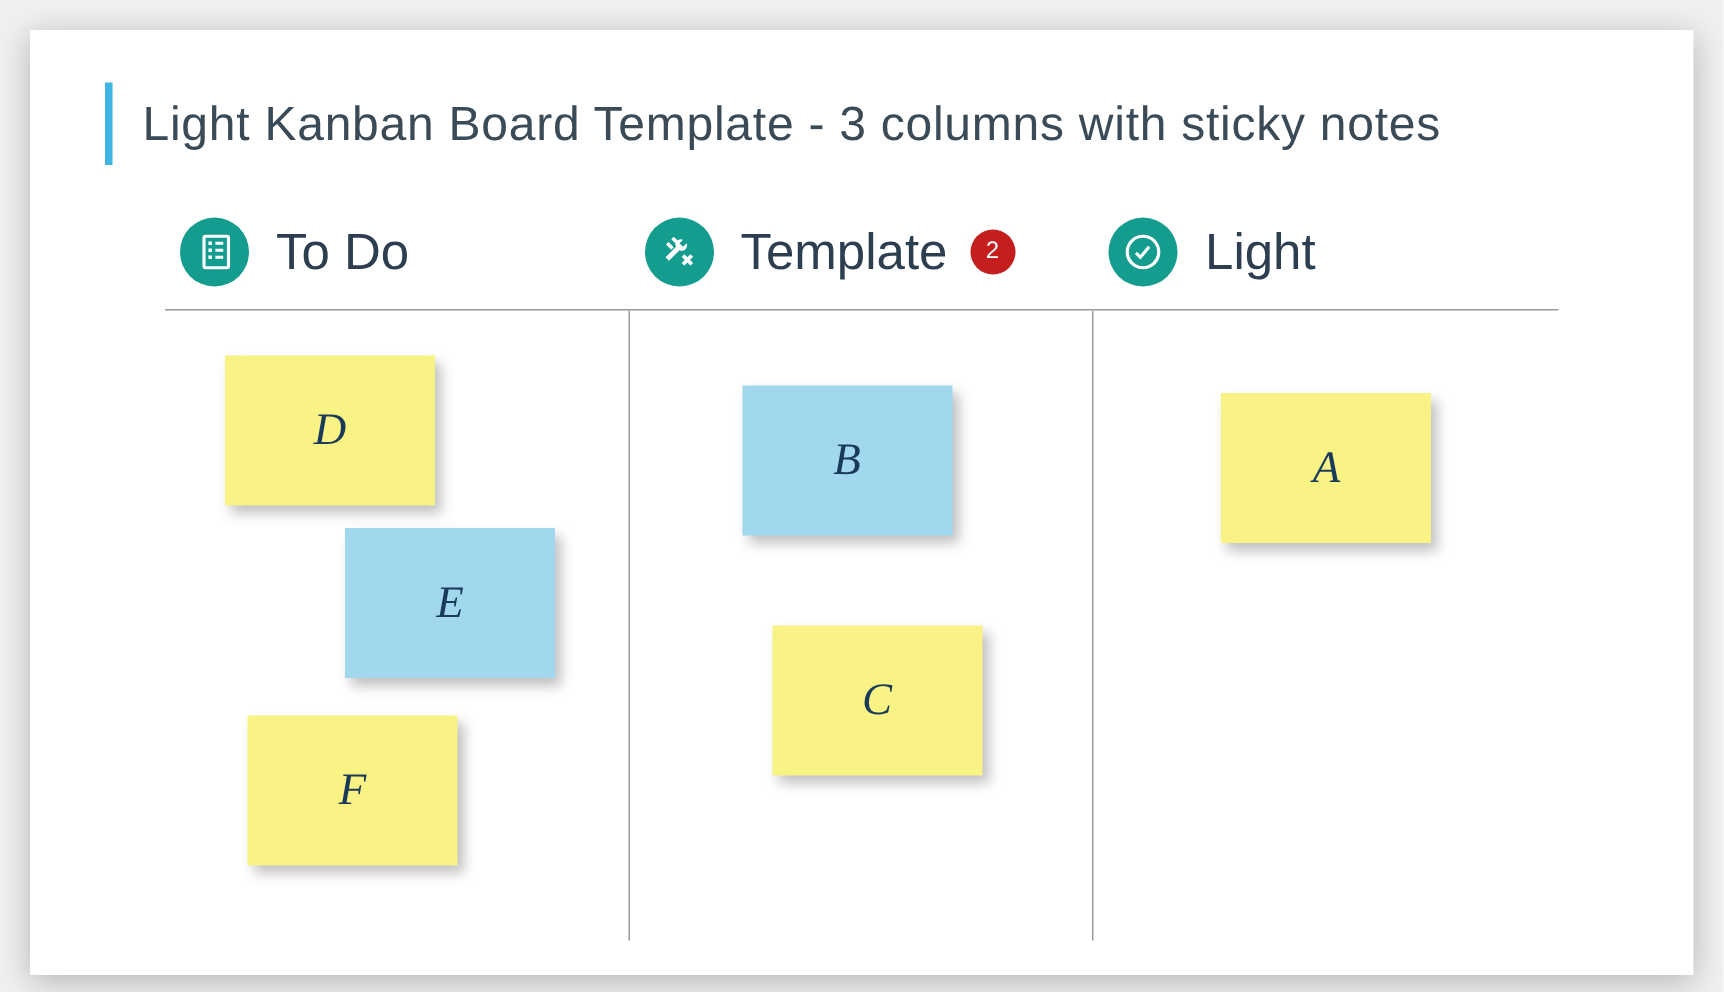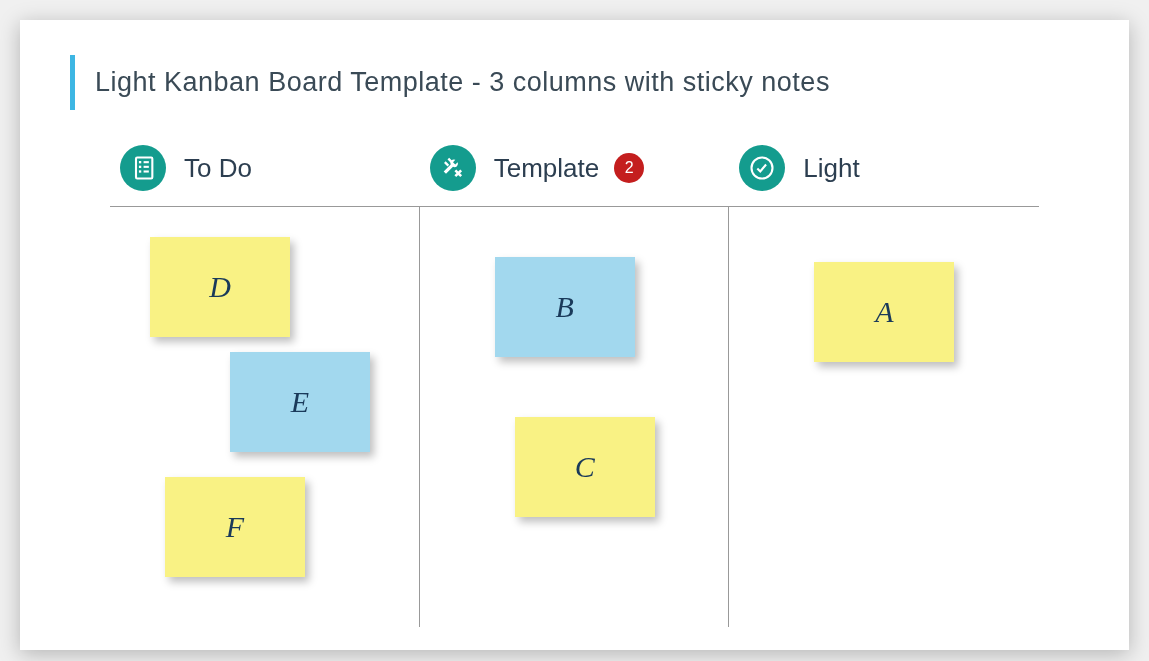--- a/index.html
+++ b/index.html
@@ -28,21 +28,21 @@
       align-items: center;
       margin-bottom: 35px;
     }
     .title-accent {
       width: 5px;
       height: 55px;
       background: #3db6e3;
       margin-right: 20px;
     }
     .title-text {
-      font-size: 27px;
+      font-size: 32px;
       font-weight: 300;
       color: #3a4a56;
       letter-spacing: 0.5px;
     }
     .board {
       display: flex;
       margin: 0 40px;
     }
     .column {
       flex: 1;
@@ -66,21 +66,21 @@
       flex-shrink: 0;
     }
     .col-icon svg {
       width: 28px;
       height: 28px;
       fill: none;
       stroke: white;
       stroke-width: 1.8;
     }
     .column-title {
-      font-size: 26px;
+      font-size: 34px;
       font-weight: 400;
       color: #2c3e50;
     }
     .badge {
       width: 30px;
       height: 30px;
       border-radius: 50%;
       background: #c41e1e;
       color: white;
       font-size: 16px;

